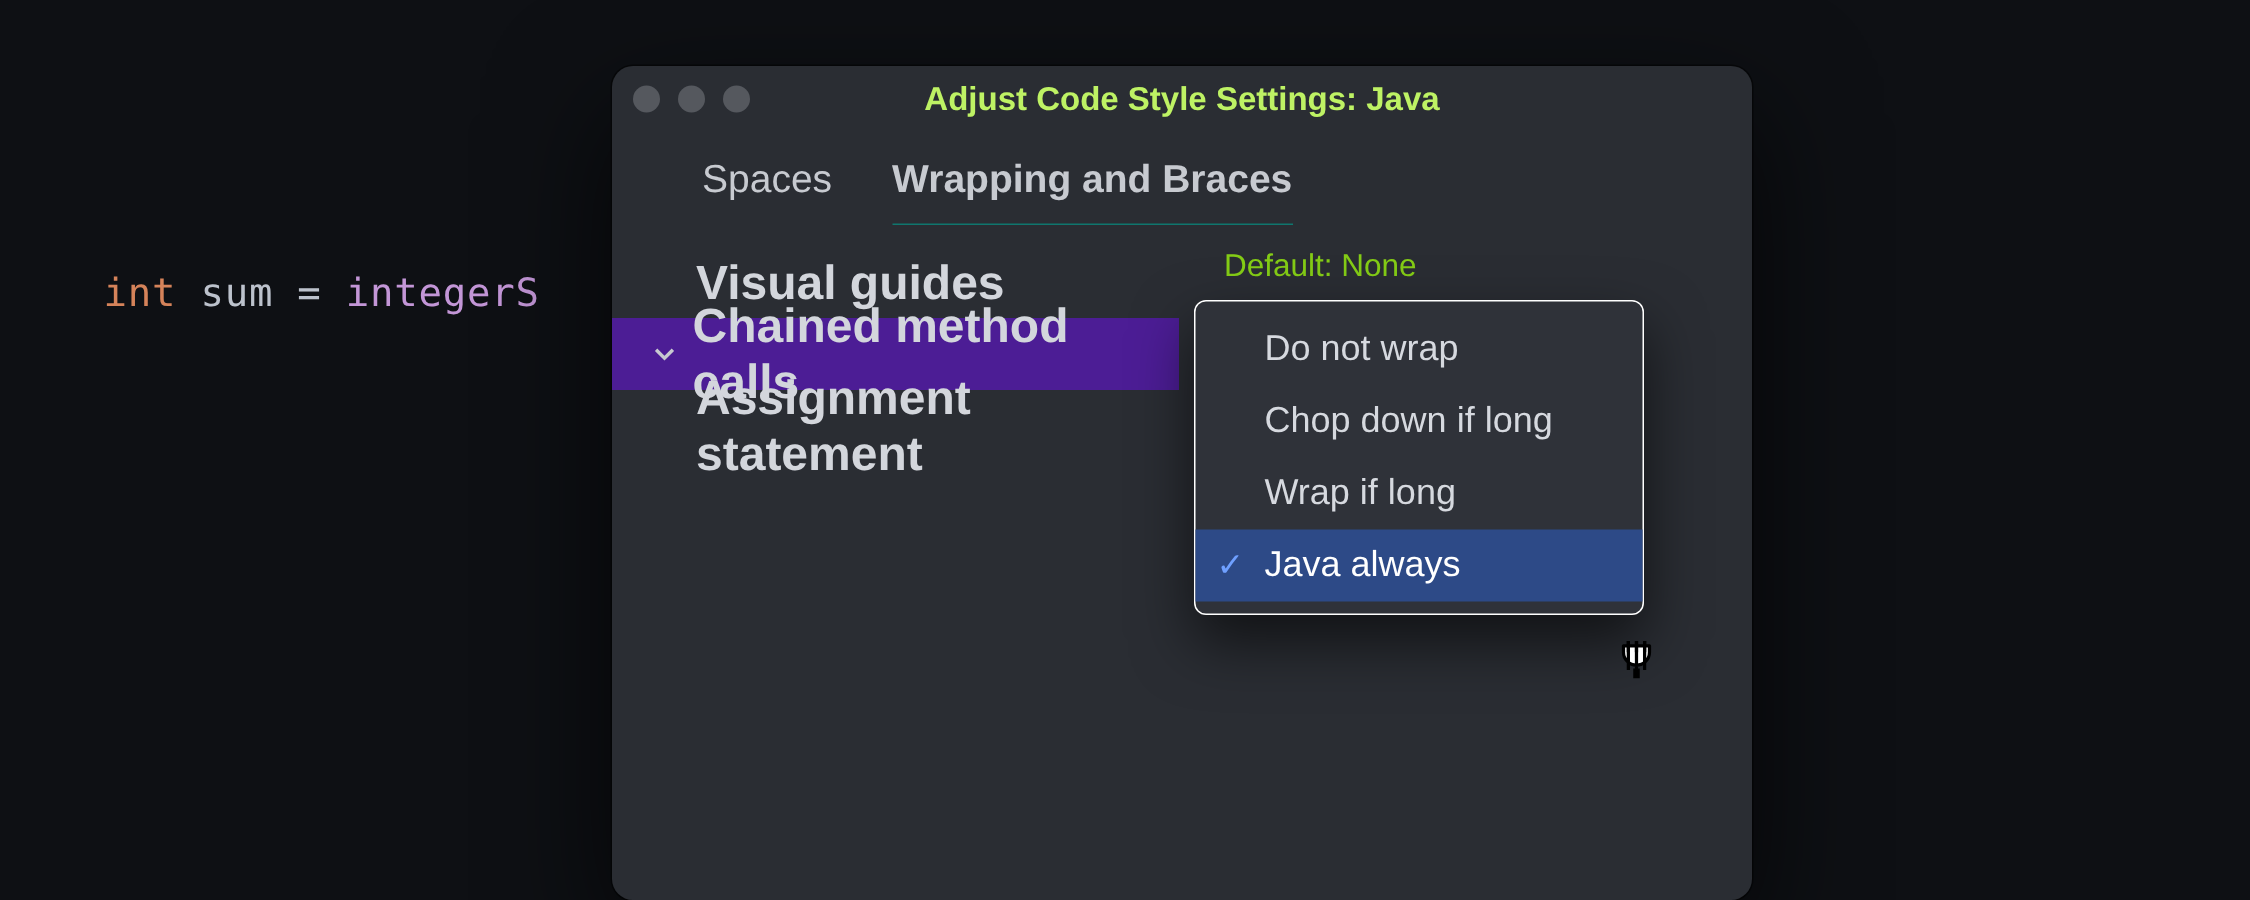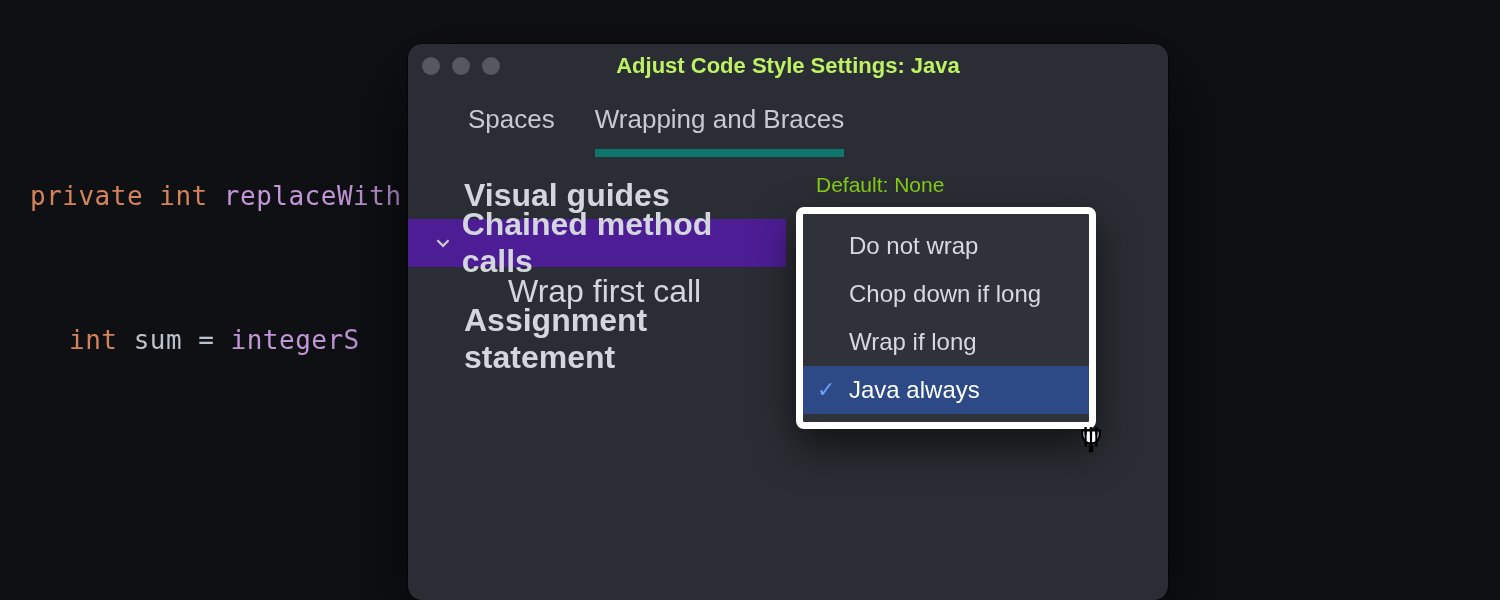--- a/index.html
+++ b/index.html
@@ -81,22 +81,22 @@
     gap: 40px;
     padding: 16px 28px 0 60px;
     font-size: 26px;
     color: #c7cad0;
   }
   .tab {
     padding-bottom: 14px;
     cursor: pointer;
   }
   .tab.active {
-    border-bottom: 8px solid #0f766e;
-    font-weight: 400;
+    border-bottom: 1px solid #0f766e;
+    font-weight: 700;
   }
 
   .body {
     display: flex;
     padding: 14px 0 0 0;
   }
 
   .tree {
     width: 378px;
     font-size: 32px;
@@ -133,21 +133,21 @@
     padding-bottom: 10px;
   }
 
   
   .dropdown {
     position: absolute;
     top: 36px;
     left: 10px;
     width: 300px;
     background: #2f3239;
-    border: 7px solid #ffffff;
+    border: 1px solid #ffffff;
     border-radius: 8px;
     box-shadow: 0 18px 40px rgba(0,0,0,0.6);
     padding: 8px 0;
     font-size: 24px;
     font-weight: 500;
     color: #d6d9df;
   }
   .dd-item {
     height: 48px;
     display: flex;
@@ -175,21 +175,20 @@
     width: 26px; height: 30px;
     z-index: 50;
     pointer-events: none;
   }
 </style>
 </head>
 <body>
 
 <div class="editor">
   <div class="hl-selection"></div>
-  <div class="l"><span class="kw">private int </span><span class="ident">replaceWith</span></div>
   <div class="l2"><span class="kw">int </span><span class="fn">sum = </span><span class="ident">integerS</span></div>
   
   
   
   
   
   
   
 </div>
 
@@ -214,23 +213,20 @@
         <span>Visual guides</span>
       </div>
       <div class="tree-row has-chevron selected">
         <span class="chevron">
           <svg viewBox="0 0 10 10">
               <path d="M1 3 L5 7 L9 3" fill="none" stroke="#c7cad0" stroke-width="1.6"></path>
             </svg>
         </span>
         <span>Chained method calls</span>
       </div>
-      <div class="tree-row child">
-        <span>Wrap first call</span>
-      </div>
       <div class="tree-row">
         <span>Assignment statement</span>
       </div>
     </div>
 
     <div class="rightcol">
       <div class="default-label">Default: None</div>
 
       <div class="dropdown">
         <div class="dd-item">

